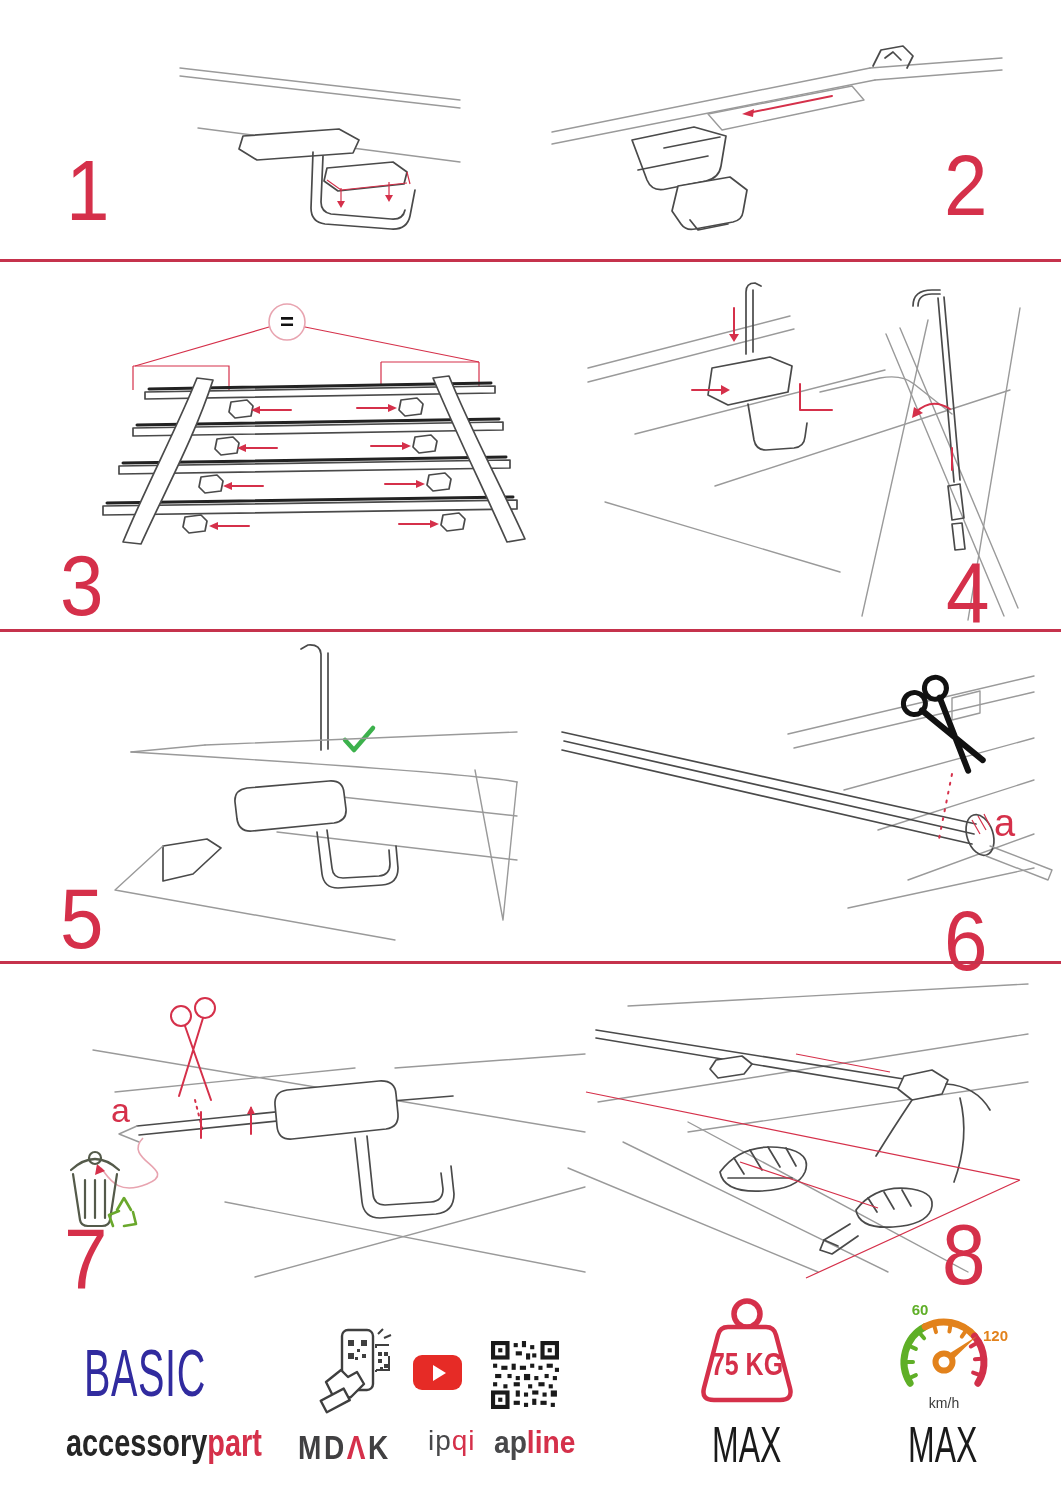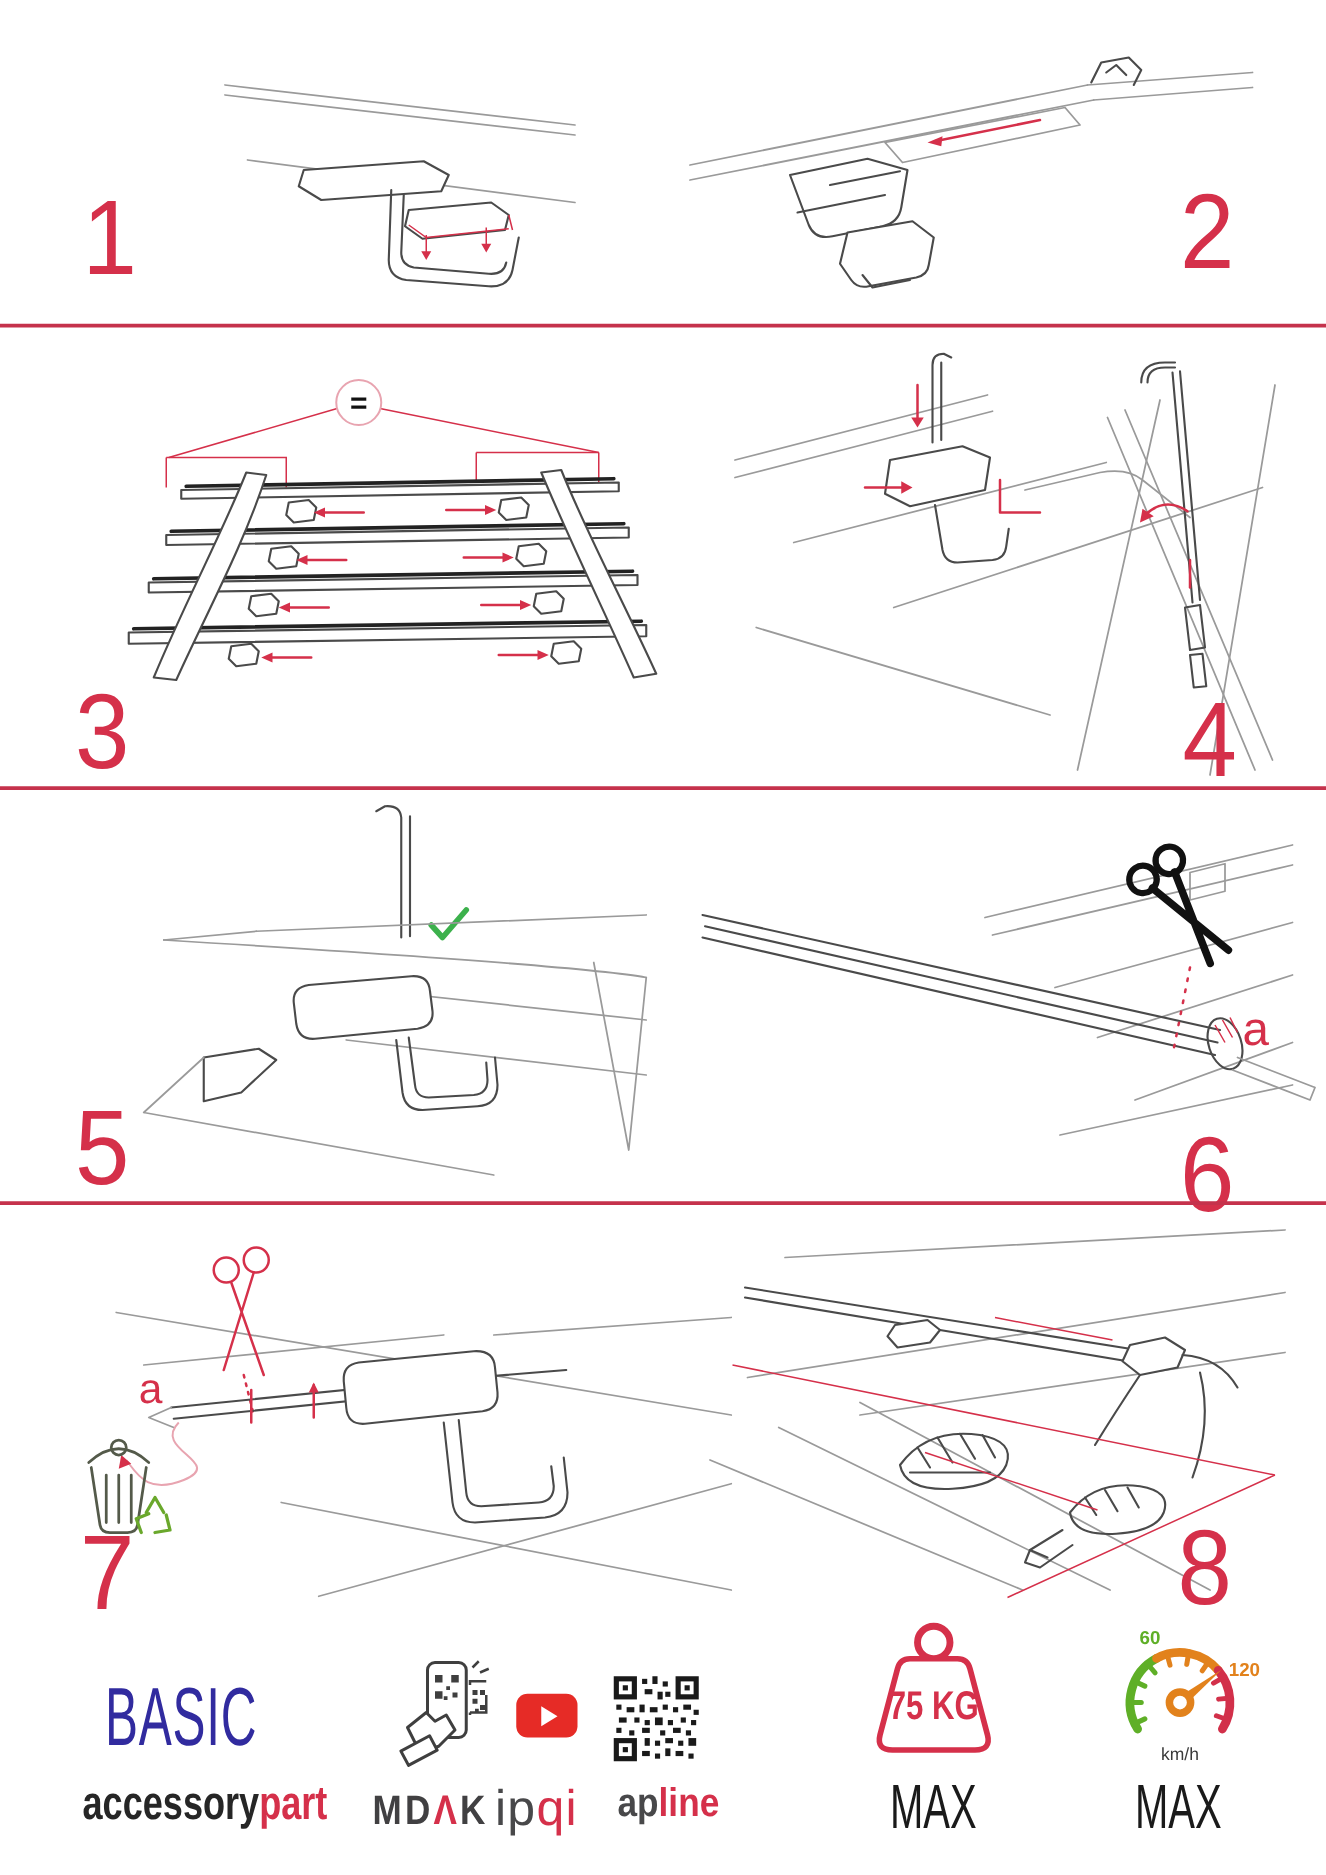--- a/index.html
+++ b/index.html
@@ -21,21 +21,21 @@
   .greenln{stroke:#3cb14c;stroke-width:4.5;fill:none;stroke-linecap:round;stroke-linejoin:round;}
   .blackblade{stroke:#111;stroke-width:6;fill:none;stroke-linecap:round;}
   .blackring{stroke:#111;stroke-width:5;fill:none;}
   
   .w-basic{position:absolute;left:84px;top:1340px;color:#312b9f;font-size:66px;line-height:1;
            letter-spacing:1px;transform:scaleX(.6);transform-origin:left top;white-space:nowrap;}
   .w-brand{position:absolute;left:66px;top:1424px;font-size:38px;font-weight:bold;line-height:1;
            transform:scaleX(.76);transform-origin:left top;white-space:nowrap;color:#262626;}
   .w-mdak{position:absolute;left:298px;top:1431px;font-size:33px;font-weight:bold;letter-spacing:3px;
           line-height:1;transform:scaleX(.85);transform-origin:left top;color:#414042;white-space:nowrap;}
-  .w-ipqi{position:absolute;left:396px;top:1427px;font-size:40px;line-height:1;color:#48484a;
+  .w-ipqi{position:absolute;left:428px;top:1427px;font-size:28px;line-height:1;color:#48484a;
           letter-spacing:1px;white-space:nowrap;}
   .w-apline{position:absolute;left:494px;top:1426px;font-size:32px;font-weight:bold;line-height:1;
             transform:scaleX(.88);transform-origin:left top;color:#48484a;white-space:nowrap;}
   .redtxt{color:#d5304a;}
   .w-max{position:absolute;color:#1a1a1a;font-size:50px;line-height:1;transform:scaleX(.64);
          transform-origin:left top;white-space:nowrap;}
   .yt{position:absolute;left:413px;top:1355px;width:49px;height:35px;background:#e62b26;
       border-radius:9px;display:flex;align-items:center;justify-content:center;}
   .yt-tri{width:0;height:0;border-left:13px solid #fff;border-top:8px solid transparent;
           border-bottom:8px solid transparent;margin-left:3px;}

